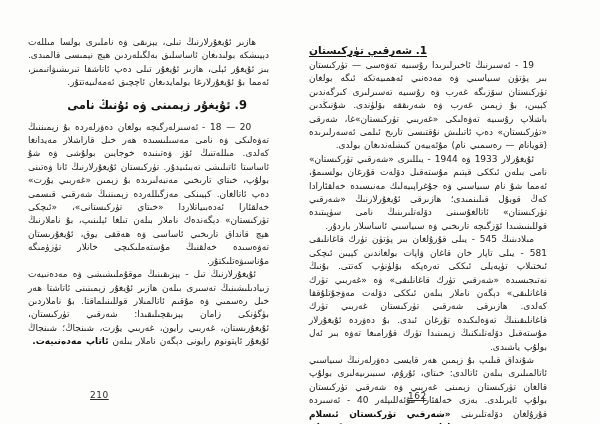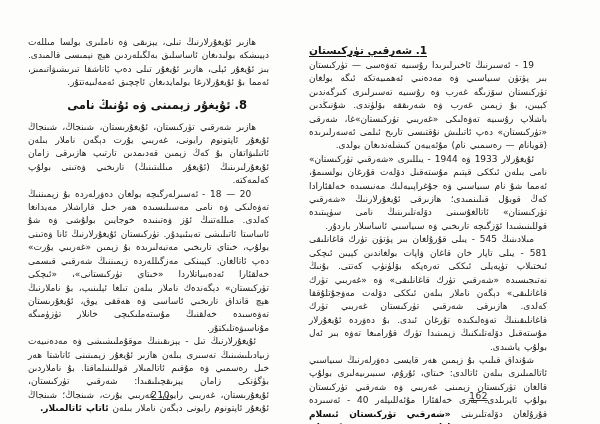--- a/index.html
+++ b/index.html
@@ -62,42 +62,41 @@
     font-weight: bold;
     font-size: 10.5px;
     color: #141414;
     margin: 0 0 3px 0;
     text-decoration: underline;
     text-underline-offset: 2px;
   }
   .pagenum {
     position: absolute;
     width: 80px;
-    text-align: right;
+    text-align: left;
     font-size: 9px;
     color: #2e2e2e;
     letter-spacing: 0.5px;
     text-decoration: underline;
   }
   .pagenum-left { left: 90px; top: 390px; }
   .pagenum-right { left: 408px; top: 391px; }
 </style>
 </head>
 <body>
 
 <div class="spread">
 
   <div class="page page-left">
     <p class="par">ھازىر ئۇيغۇرلارنىڭ تىلى، يېزىقى ۋە ناملىرى بولسا مىللەت دېيىشكە بولىدىغان ئاساسلىق بەلگىلەردىن ھېچ نېمىسى قالمىدى. بىز ئۇيغۇر ئېلى، ھازىر ئۇيغۇر تىلى دەپ ئاتاشقا تىرىشىۋاتىمىز، ئەمما بۇ ئۇيغۇرلارغا بولمايدىغان ئاچچىق ئەمەلىيەتتۇر.</p>
-    <h3 class="heading-left">8. ئۇيغۇر زېمىنى ۋە ئۇنىڭ نامى</h3>
-    <p class="par">ھازىر شەرقىي تۈركىستان، ئۇيغۇرىستان، شىنجاڭ، شىنجاڭ ئۇيغۇر ئاپتونوم رايونى، غەربىي يۇرت دېگەن ناملار بىلەن ئاتىلىۋاتقان بۇ كەڭ زېمىن قەدىمدىن تارتىپ ھازىرقى زامان ئۇيغۇرلىرىنىڭ (ئۇيغۇر مىللىتىنىڭ) تارىخىي ۋەتىنى بولۇپ كەلمەكتە.</p>
+    <h3 class="heading-left">9. ئۇيغۇر زېمىنى ۋە ئۇنىڭ نامى</h3>
     <p class="par">⁦ 18 — 20 ⁩- ئەسىرلەرگىچە بولغان دەۋرلەردە بۇ زېمىننىڭ تەۋەلىكى ۋە نامى مەسىلىسىدە ھەر خىل قاراشلار مەيدانغا كەلدى. مىللەتنىڭ ئۆز ۋەتىنىدە خوجايىن بولۇشى ۋە شۇ ئاساستا ئاتىلىشى تەبىئىيدۇر. تۈركىستان ئۇيغۇرلارنىڭ ئانا ۋەتىنى بولۇپ، خىتاي تارىخىي مەنبەلىرىدە بۇ زېمىن «غەربىي يۇرت» دەپ ئاتالغان. كېيىنكى مەزگىللەردە زېمىننىڭ شەرقىي قىسمى خەلقئارا ئەدەبىياتلاردا «خىتاي تۈركىستانى»، «ئىچكى تۈركىستان» دېگەندەك ناملار بىلەن تىلغا ئېلىنىپ، بۇ ناملارنىڭ ھېچ قانداق تارىخىي ئاساسى ۋە ھەققى يوق، ئۇيغۇرىستان تەۋەسىدە خەلقنىڭ مۇستەملىكىچى خانلار تۈزۈمىگە مۇناسىۋەتلىكتۇر.</p>
     <p class="par">
       <span>ئۇيغۇرلارنىڭ تىل - يېزىقىنىڭ موقۇملىشىشى ۋە مەدەنىيەت زىيادىلىشىنىڭ تەسىرى بىلەن ھازىر ئۇيغۇر زېمىنىنى ئاتاشتا ھەر خىل رەسمىي ۋە مۇقىم ئاتالمىلار قوللىنىلماقتا. بۇ ناملاردىن بۈگۈنكى زامان يېزىقچىلىقىدا: شەرقىي تۈركىستان، ئۇيغۇرىستان، غەربىي رايون، غەربىي يۇرت، شىنجاڭ؛ شىنجاڭ ئۇيغۇر ئاپتونوم رايونى دېگەن ناملار بىلەن</span>
-      <b>ئاتاپ ئاتالمىلار.</b>
+      <b>ئاتاپ مەدەنىيەت.</b>
     </p>
   </div>
 
   <div class="page page-right">
     <h3 class="heading-right">1. شەرقىي تۈركىستان</h3>
     <p class="par">19 - ئەسىرنىڭ ئاخىرلىرىدا رۇسىيە تەۋەسى — تۈركىستان بىر پۈتۈن سىياسىي ۋە مەدەنىي ئەھمىيەتكە ئىگە بولغان تۈركىستان سۆزىگە غەرب ۋە رۇسىيە تەسىرلىرى كىرگەندىن كېيىن، بۇ زېمىن غەرب ۋە شەرىققە بۆلۈندى. شۇنىڭدىن باشلاپ رۇسىيە تەۋەلىكى «غەربىي تۈركىستان»غا، شەرقى «تۈركىستان» دەپ ئاتىلىش نۇقتىسى تارىخ ئىلمى ئەسەرلىرىدە (قويانام — رەسمىي نام) مۇئەييەن كىشلەندىغان بولدى.</p>
     <p class="par">ئۇيغۇرلار 1933 ۋە 1944 - يىللىرى «شەرقىي تۈركىستان» نامى بىلەن ئىككى قېتىم مۇستەقىل دۆلەت قۇرغان بولسىمۇ، ئەمما شۇ نام سىياسىي ۋە جۇغراپىيەلىك مەنىسىدە خەلقئارادا كەڭ قوبۇل قىلىنمىدى؛ ھازىرقى ئۇيغۇرلارنىڭ «شەرقىي تۈركىستان» ئاتالغۇسىنى دۆلەتلىرىنىڭ نامى سۈپىتىدە قوللىنىشىدا ئۆزگىچە تارىخىي ۋە سىياسىي ئاساسلار باردۇر.</p>
     <p class="par">مىلادىنىڭ 545 - يىلى قۇرۇلغان بىر پۈتۈن تۈرك قاغانلىقى 581 - يىلى تاپار خان قاغان ۋاپات بولغاندىن كېيىن ئىچكى ئىختىلاپ تۈپەيلى ئىككى تەرەپكە بۆلۈنۈپ كەتتى. بۇنىڭ نەتىجىسىدە «شەرقىي تۈرك قاغانلىقى» ۋە «غەربىي تۈرك قاغانلىقى» دېگەن ناملار بىلەن ئىككى دۆلەت مەۋجۇتلۇققا كەلدى. ھازىرقى شەرقىي تۈركىستان غەربىي تۈرك قاغانلىقىنىڭ تەۋەلىكىدە تۇرغان ئىدى. بۇ دەۋردە ئۇيغۇرلار مۇستەقىل دۆلەتلىكنىڭ زېمىنىدا تۈرك قۇرامىغا تەۋە بىر ئەل بولۇپ ياشىدى.</p>
     <p class="par">
       <span>شۇنداق قىلىپ بۇ زېمىن ھەر قايسى دەۋرلەرنىڭ سىياسىي ئاتالمىلىرى بىلەن ئاتالدى: خىتاي، ئۇرۇم، سىبىرىيەلىرى بولۇپ قالغان تۈركىستان زېمىنى غەربىي ۋە شەرقىي تۈركىستان بولۇپ ئايرىلدى. بەزى خەلقئارا مۇئەللىپلەر 40 - ئەسىردە قۇرۇلغان دۆلەتلىرىنى</span>

